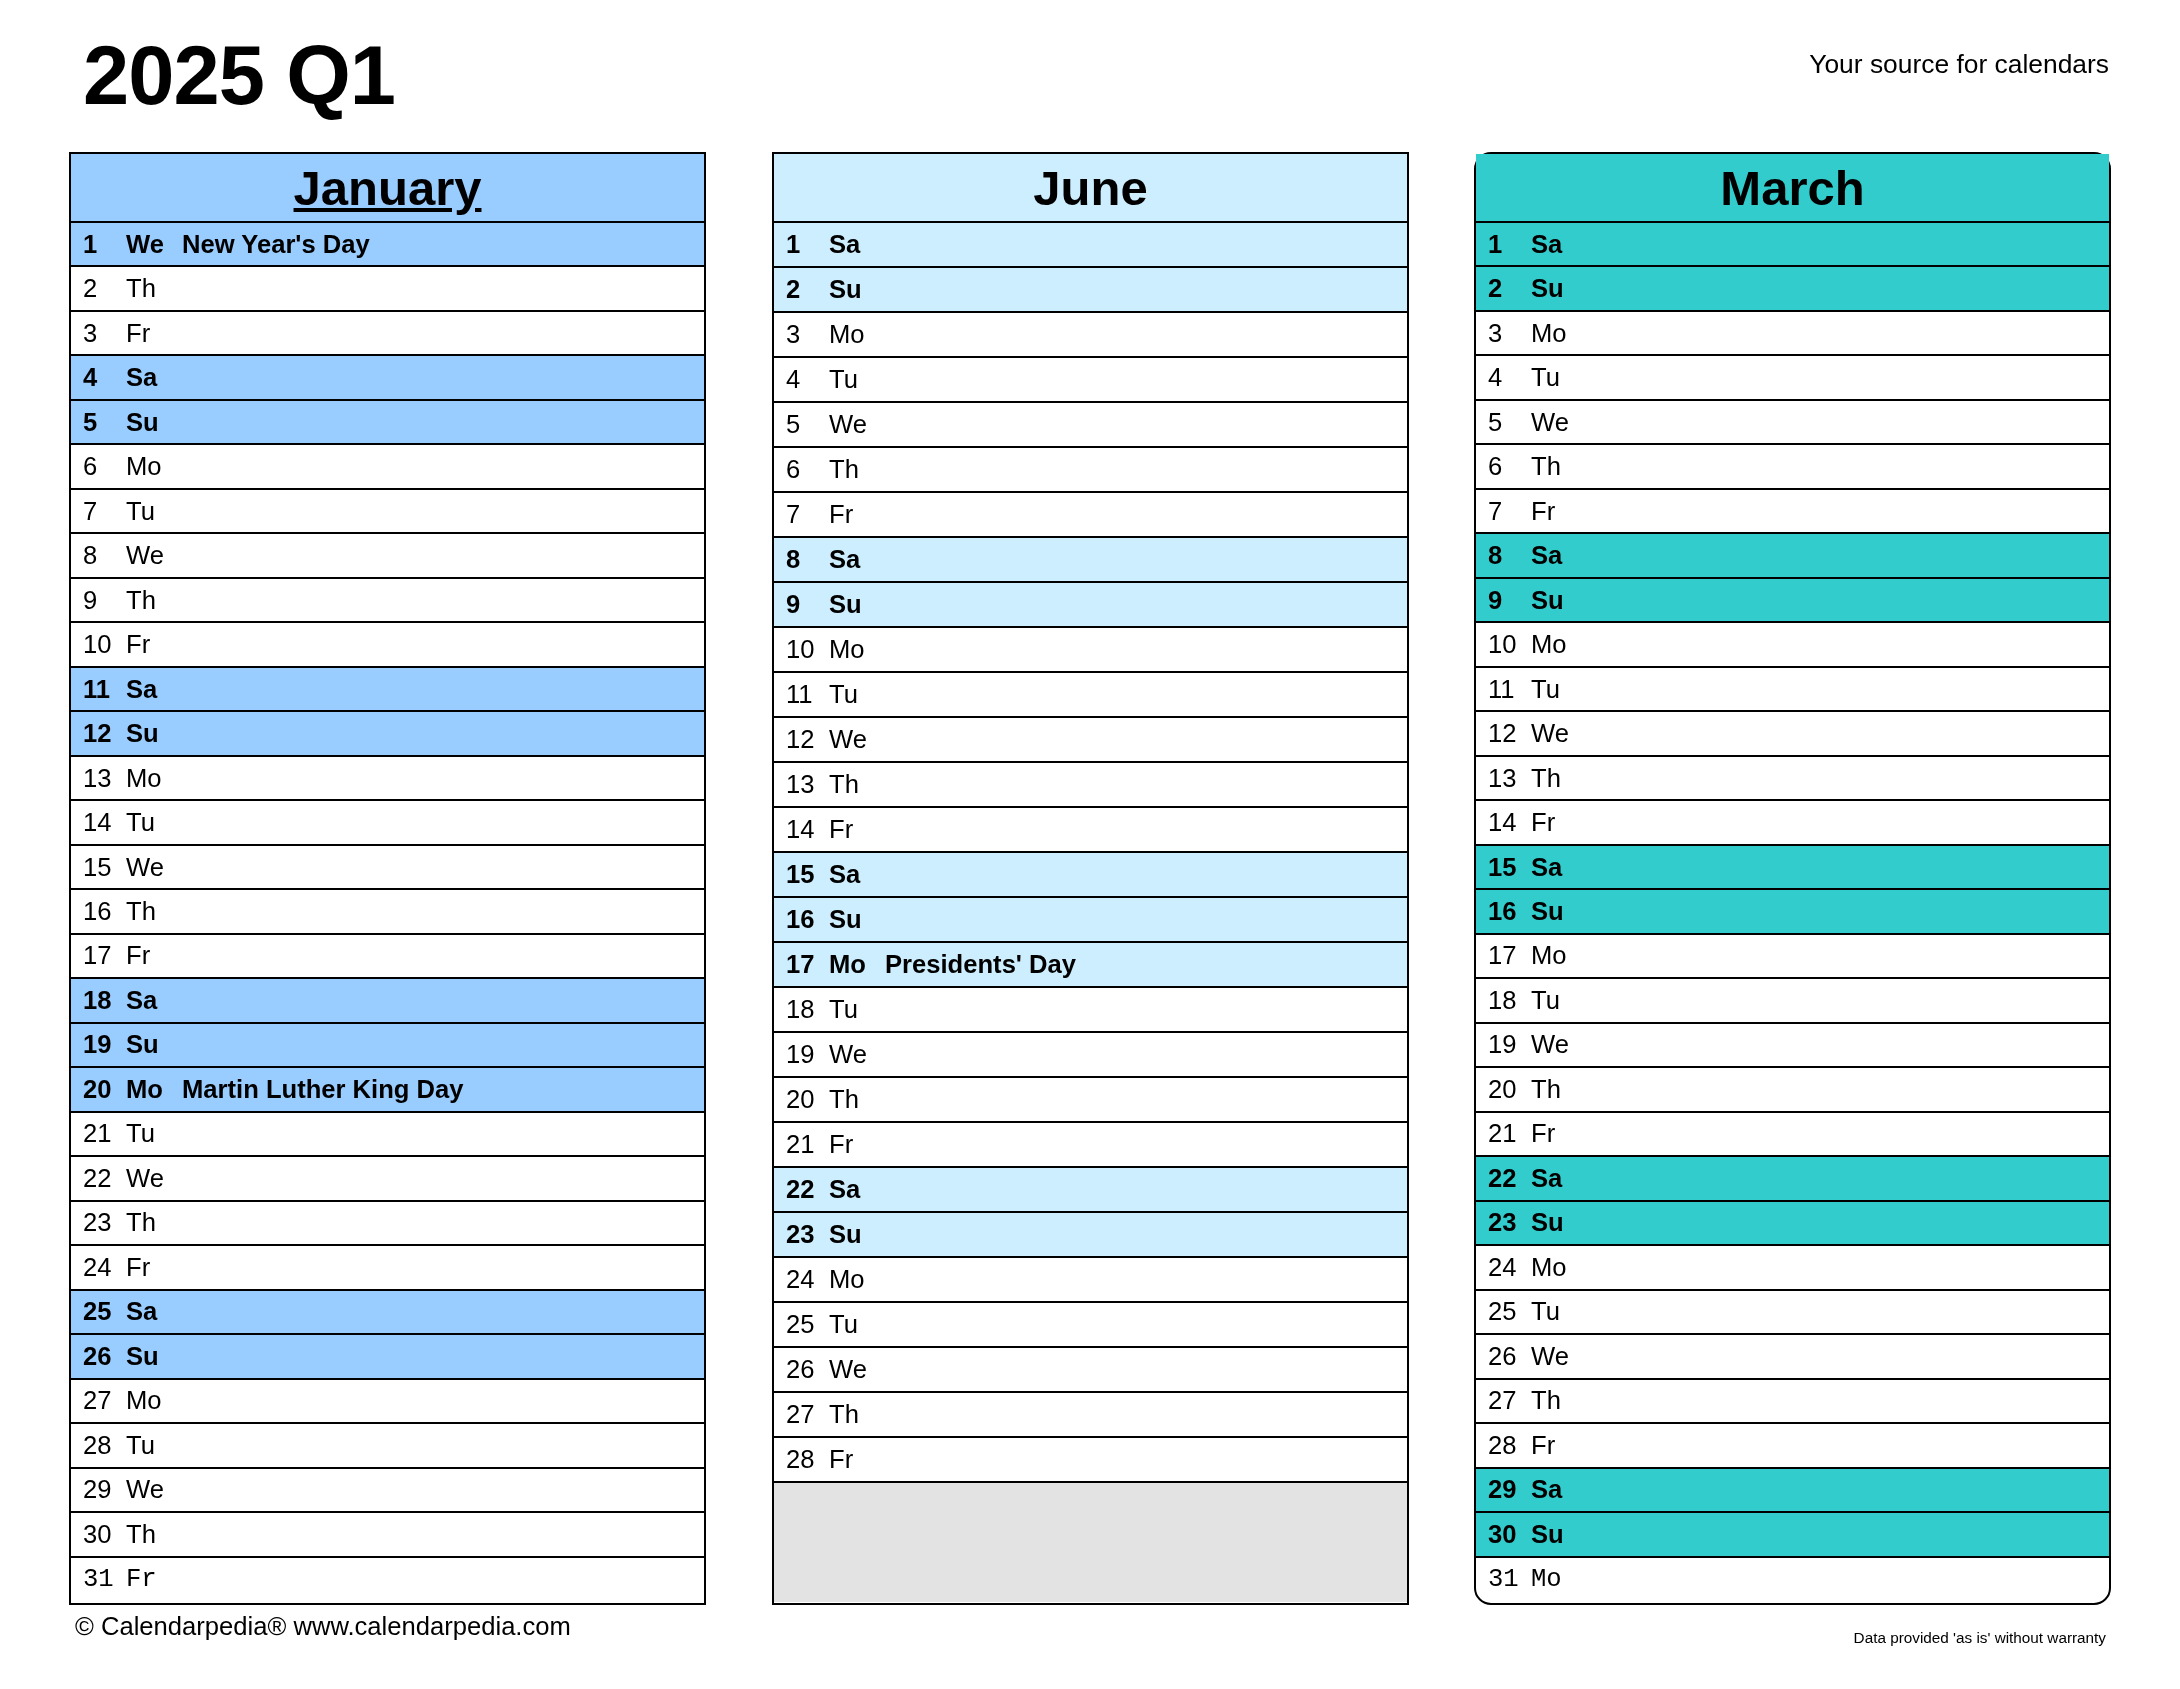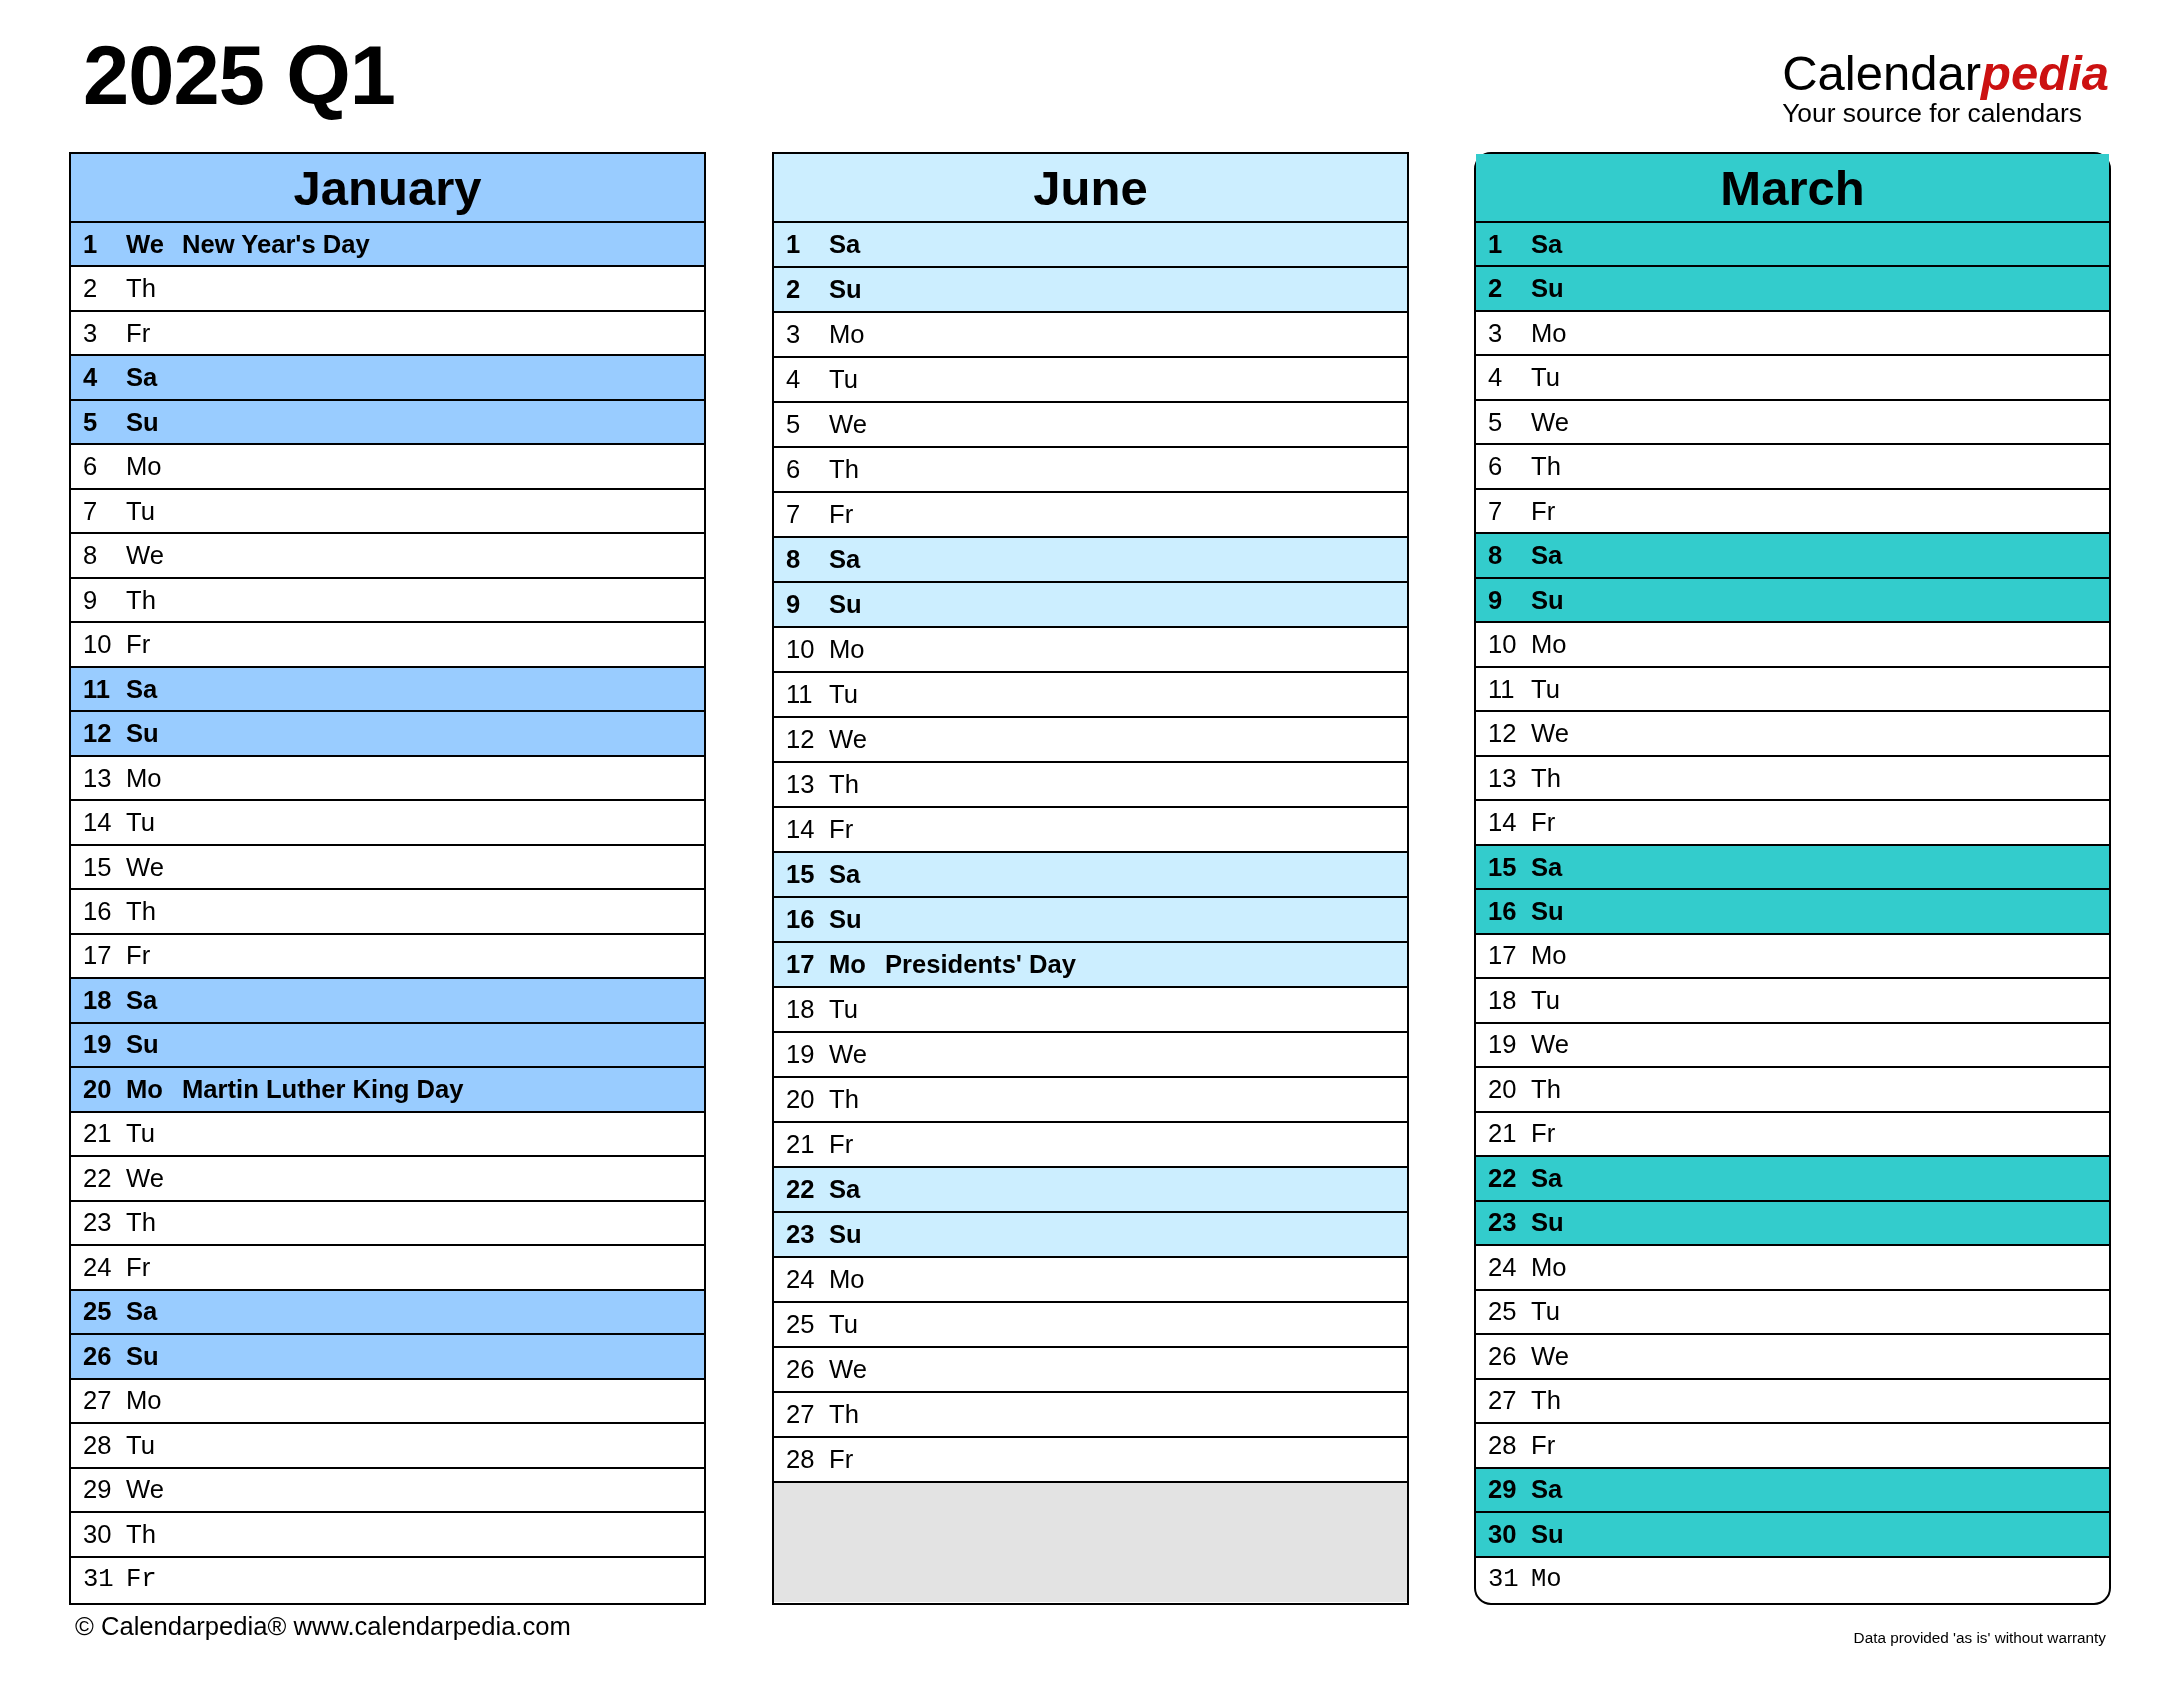--- a/index.html
+++ b/index.html
@@ -21,26 +21,25 @@
   .filler { background:#e3e3e3; flex:1; }
   .footer-left { position:absolute; left:75px; top:1612px; font-size:25.6px; white-space:nowrap; }
   .footer-right { position:absolute; right:75px; top:1609px; font-size:15.3px; white-space:nowrap;margin-top:20px; }
 </style>
 </head>
 <body>
 
 <div class="title">2025 Q1</div>
 
 <div class="logo">
-  <div class="logo-main"><span>Calendar</span><span class="brand-red">pedia</span></div>
   <div class="logo-tag">Your source for calendars</div>
 </div>
 
 <div class="month" style="left:69px;">
-  <div class="month-header" style="background: rgb(153, 204, 255);">January</div>
+  <div class="month-header" style="background: rgb(153, 204, 255); text-decoration: underline;">January</div>
   <div class="rows" style="height: 1379px;">
       <div class="row hol" style="background: rgb(153, 204, 255);">
         <span class="num">1</span>
         <span class="dow">We</span>
         <span class="holiday">New Year's Day</span>
       </div>
       <div class="row">
         <span class="num">2</span>
         <span class="dow">Th</span>
       </div>

